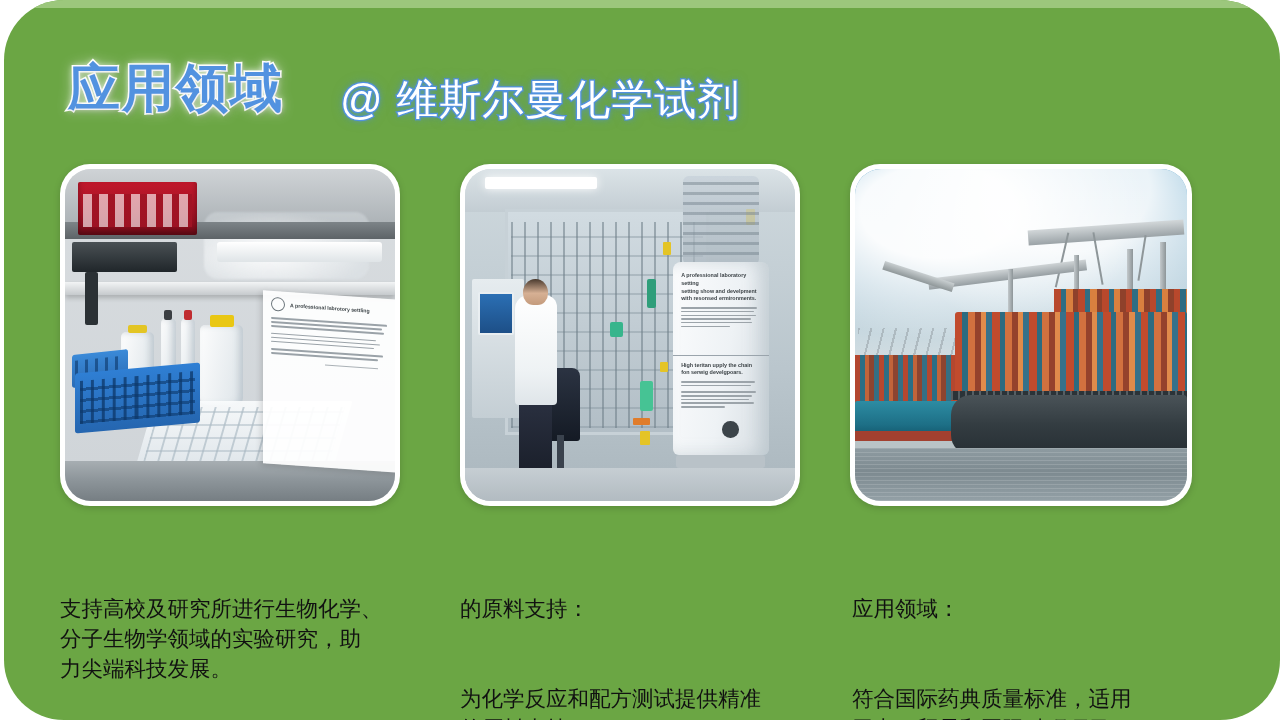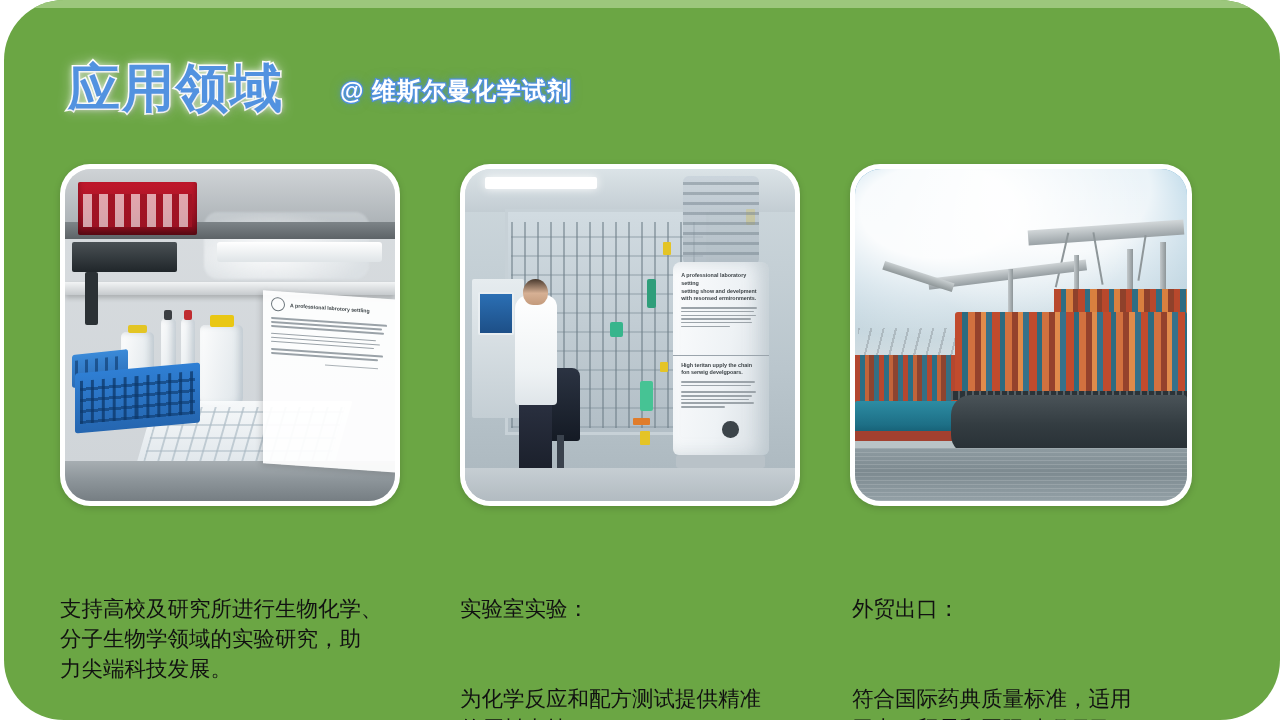--- a/index.html
+++ b/index.html
@@ -60,22 +60,22 @@
     text-shadow:
       0 0 6px rgba(255,255,255,0.95),
       0 0 14px rgba(255,255,255,0.65),
       2px 3px 5px rgba(0,0,0,0.18);
     white-space: nowrap;
   }
   .subtitle {
     position: absolute;
     left: 340px;
     top: 79px;
-    font-size: 24px;
-    font-weight: bold;
+    font-size: 42px;
+    font-weight: normal;
     line-height: 1;
     letter-spacing: 1px;
     color: #FFFFFF;
     -webkit-text-stroke: 2.5px #5292E0;
     paint-order: stroke fill;
     text-shadow:
       0 0 5px rgba(82,146,224,0.9),
       0 0 11px rgba(82,146,224,0.55);
     white-space: nowrap;
   }
@@ -621,24 +621,24 @@
 
   </div>
 
   <div class="captions">
     <div class="caption k0">
       <span class="cap-body">支持高校及研究所进行生物化学、
 分子生物学领域的实验研究，助
 力尖端科技发展。</span>
     </div>
     <div class="caption k1">
-      <span class="cap-title">实验室实验：</span>
+      <span class="cap-title">的原料支持：</span>
       <span class="cap-body">为化学反应和配方测试提供精准
 的原料支持。</span>
     </div>
     <div class="caption k2">
-      <span class="cap-title">外贸出口：</span>
+      <span class="cap-title">应用领域：</span>
       <span class="cap-body">符合国际药典质量标准，适用
 于出口贸易和国际科研项目。</span>
     </div>
   </div>
 
 </div>
 
 </body></html>

